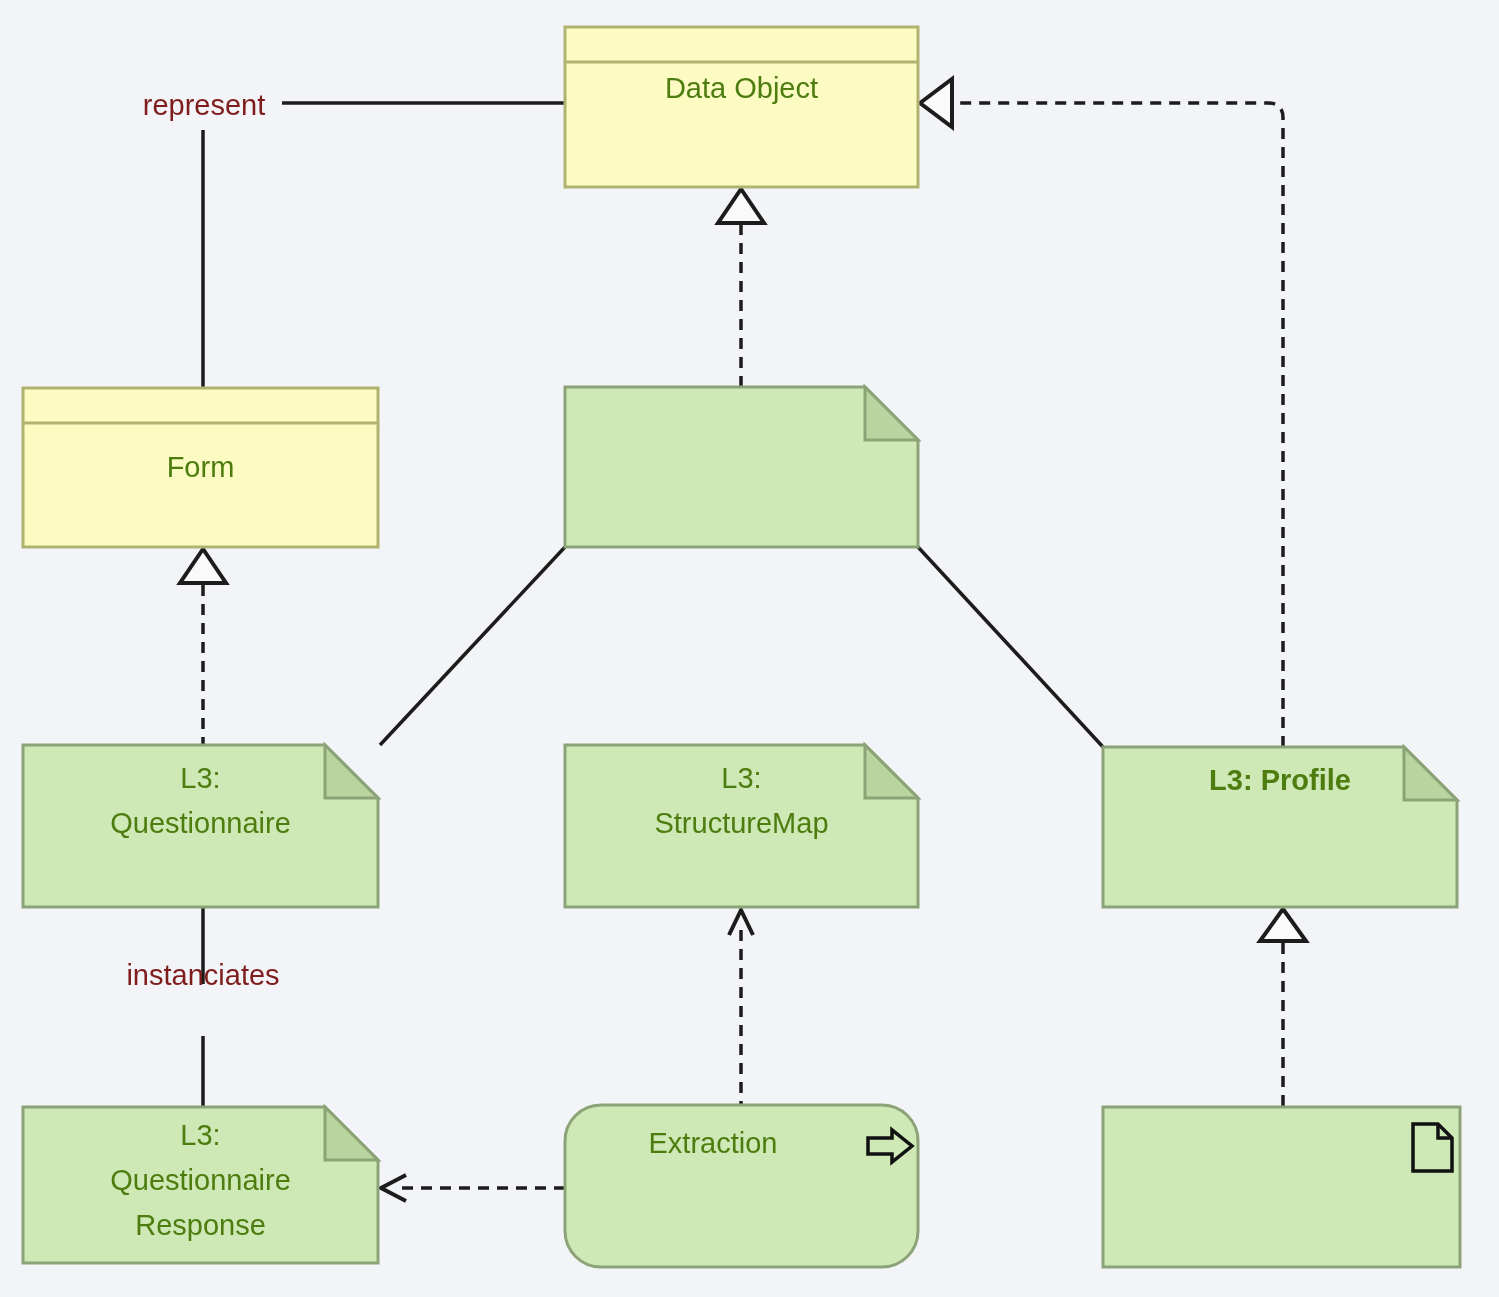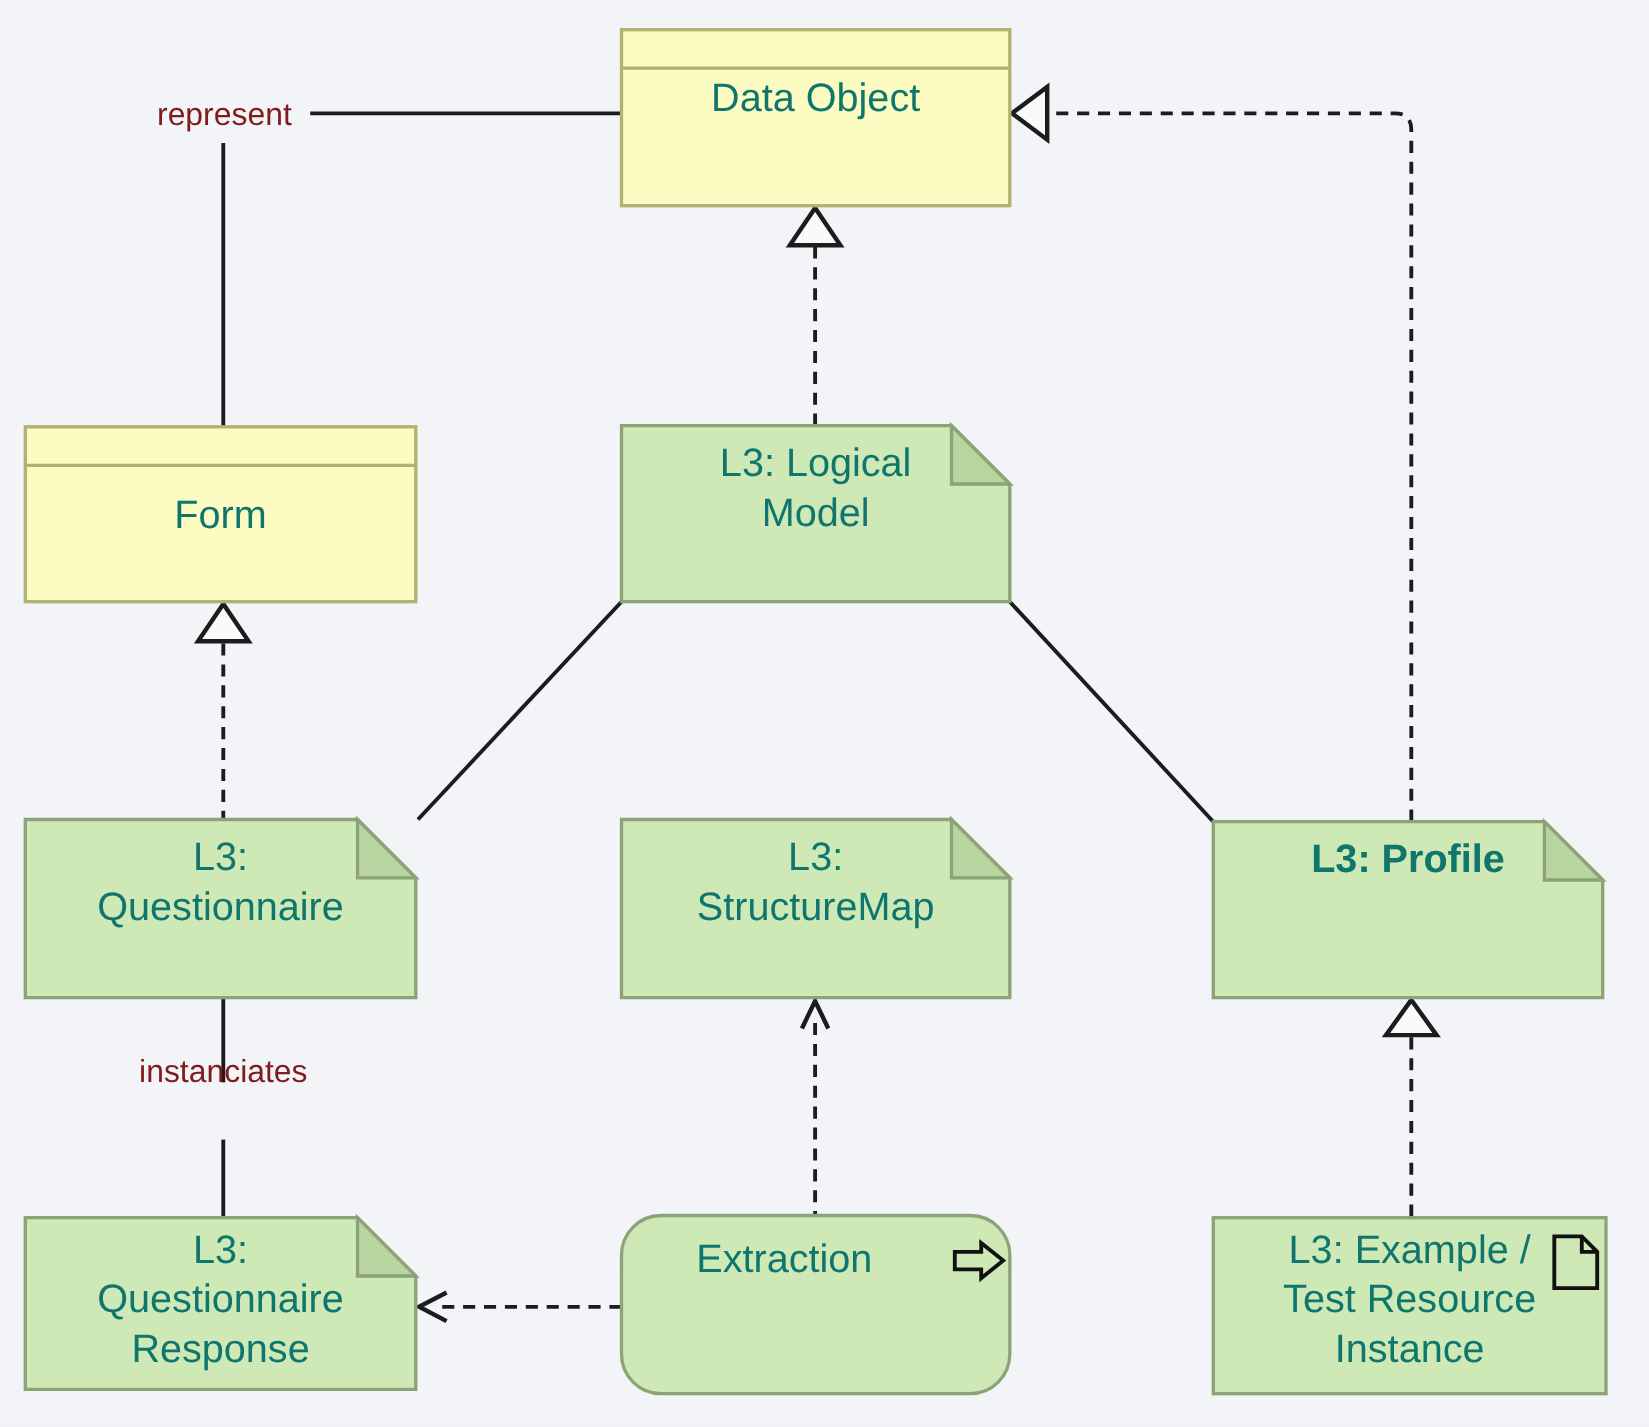--- a/index.html
+++ b/index.html
@@ -9,22 +9,22 @@
   }
   #canvas{
     position:relative;
     width:1499px;height:1297px;
     background:#f3f4f7;
     overflow:hidden;
   }
   #shapes{position:absolute;left:0;top:0;}
   .lbl{
     position:absolute;
-    color:#0f766e;
-    font-size:36px;
+    color:#4d7c0f;
+    font-size:29px;
     line-height:45px;
     text-align:center;
     white-space:nowrap;
   }
   .lbl div{display:block;}
   .edge-lbl{
     position:absolute;
     color:#7f1d1d;
     font-size:29px;
     line-height:34px;
@@ -116,24 +116,20 @@
   </svg>
 
   <div class="lbl" style="left:565px;top:66px;width:353px;">
     <div>Data Object</div>
   </div>
 
   <div class="lbl" style="left:23px;top:445px;width:355px;">
     <div>Form</div>
   </div>
 
-  <div class="lbl" style="left:565px;top:398px;width:353px;">
-    <div>L3: Logical</div>
-    <div>Model</div>
-  </div>
 
   <div class="lbl" style="left:23px;top:756px;width:355px;">
     <div>L3:</div>
     <div>Questionnaire</div>
   </div>
 
   <div class="lbl" style="left:565px;top:756px;width:353px;">
     <div>L3:</div>
     <div>StructureMap</div>
   </div>
@@ -145,23 +141,18 @@
   <div class="lbl" style="left:23px;top:1113px;width:355px;">
     <div>L3:</div>
     <div>Questionnaire</div>
     <div>Response</div>
   </div>
 
   <div class="lbl" style="left:565px;top:1121px;width:296px;">
     <div>Extraction</div>
   </div>
 
-  <div class="lbl" style="left:1103px;top:1113px;width:357px;">
-    <div>L3: Example /</div>
-    <div>Test Resource</div>
-    <div>Instance</div>
-  </div>
 
   <div class="edge-lbl" style="left:104px;top:88px;width:200px;">represent</div>
 
   <div class="edge-lbl" style="left:83px;top:958px;width:240px;">instanciates</div>
 
 </div>
 
 </body></html>

